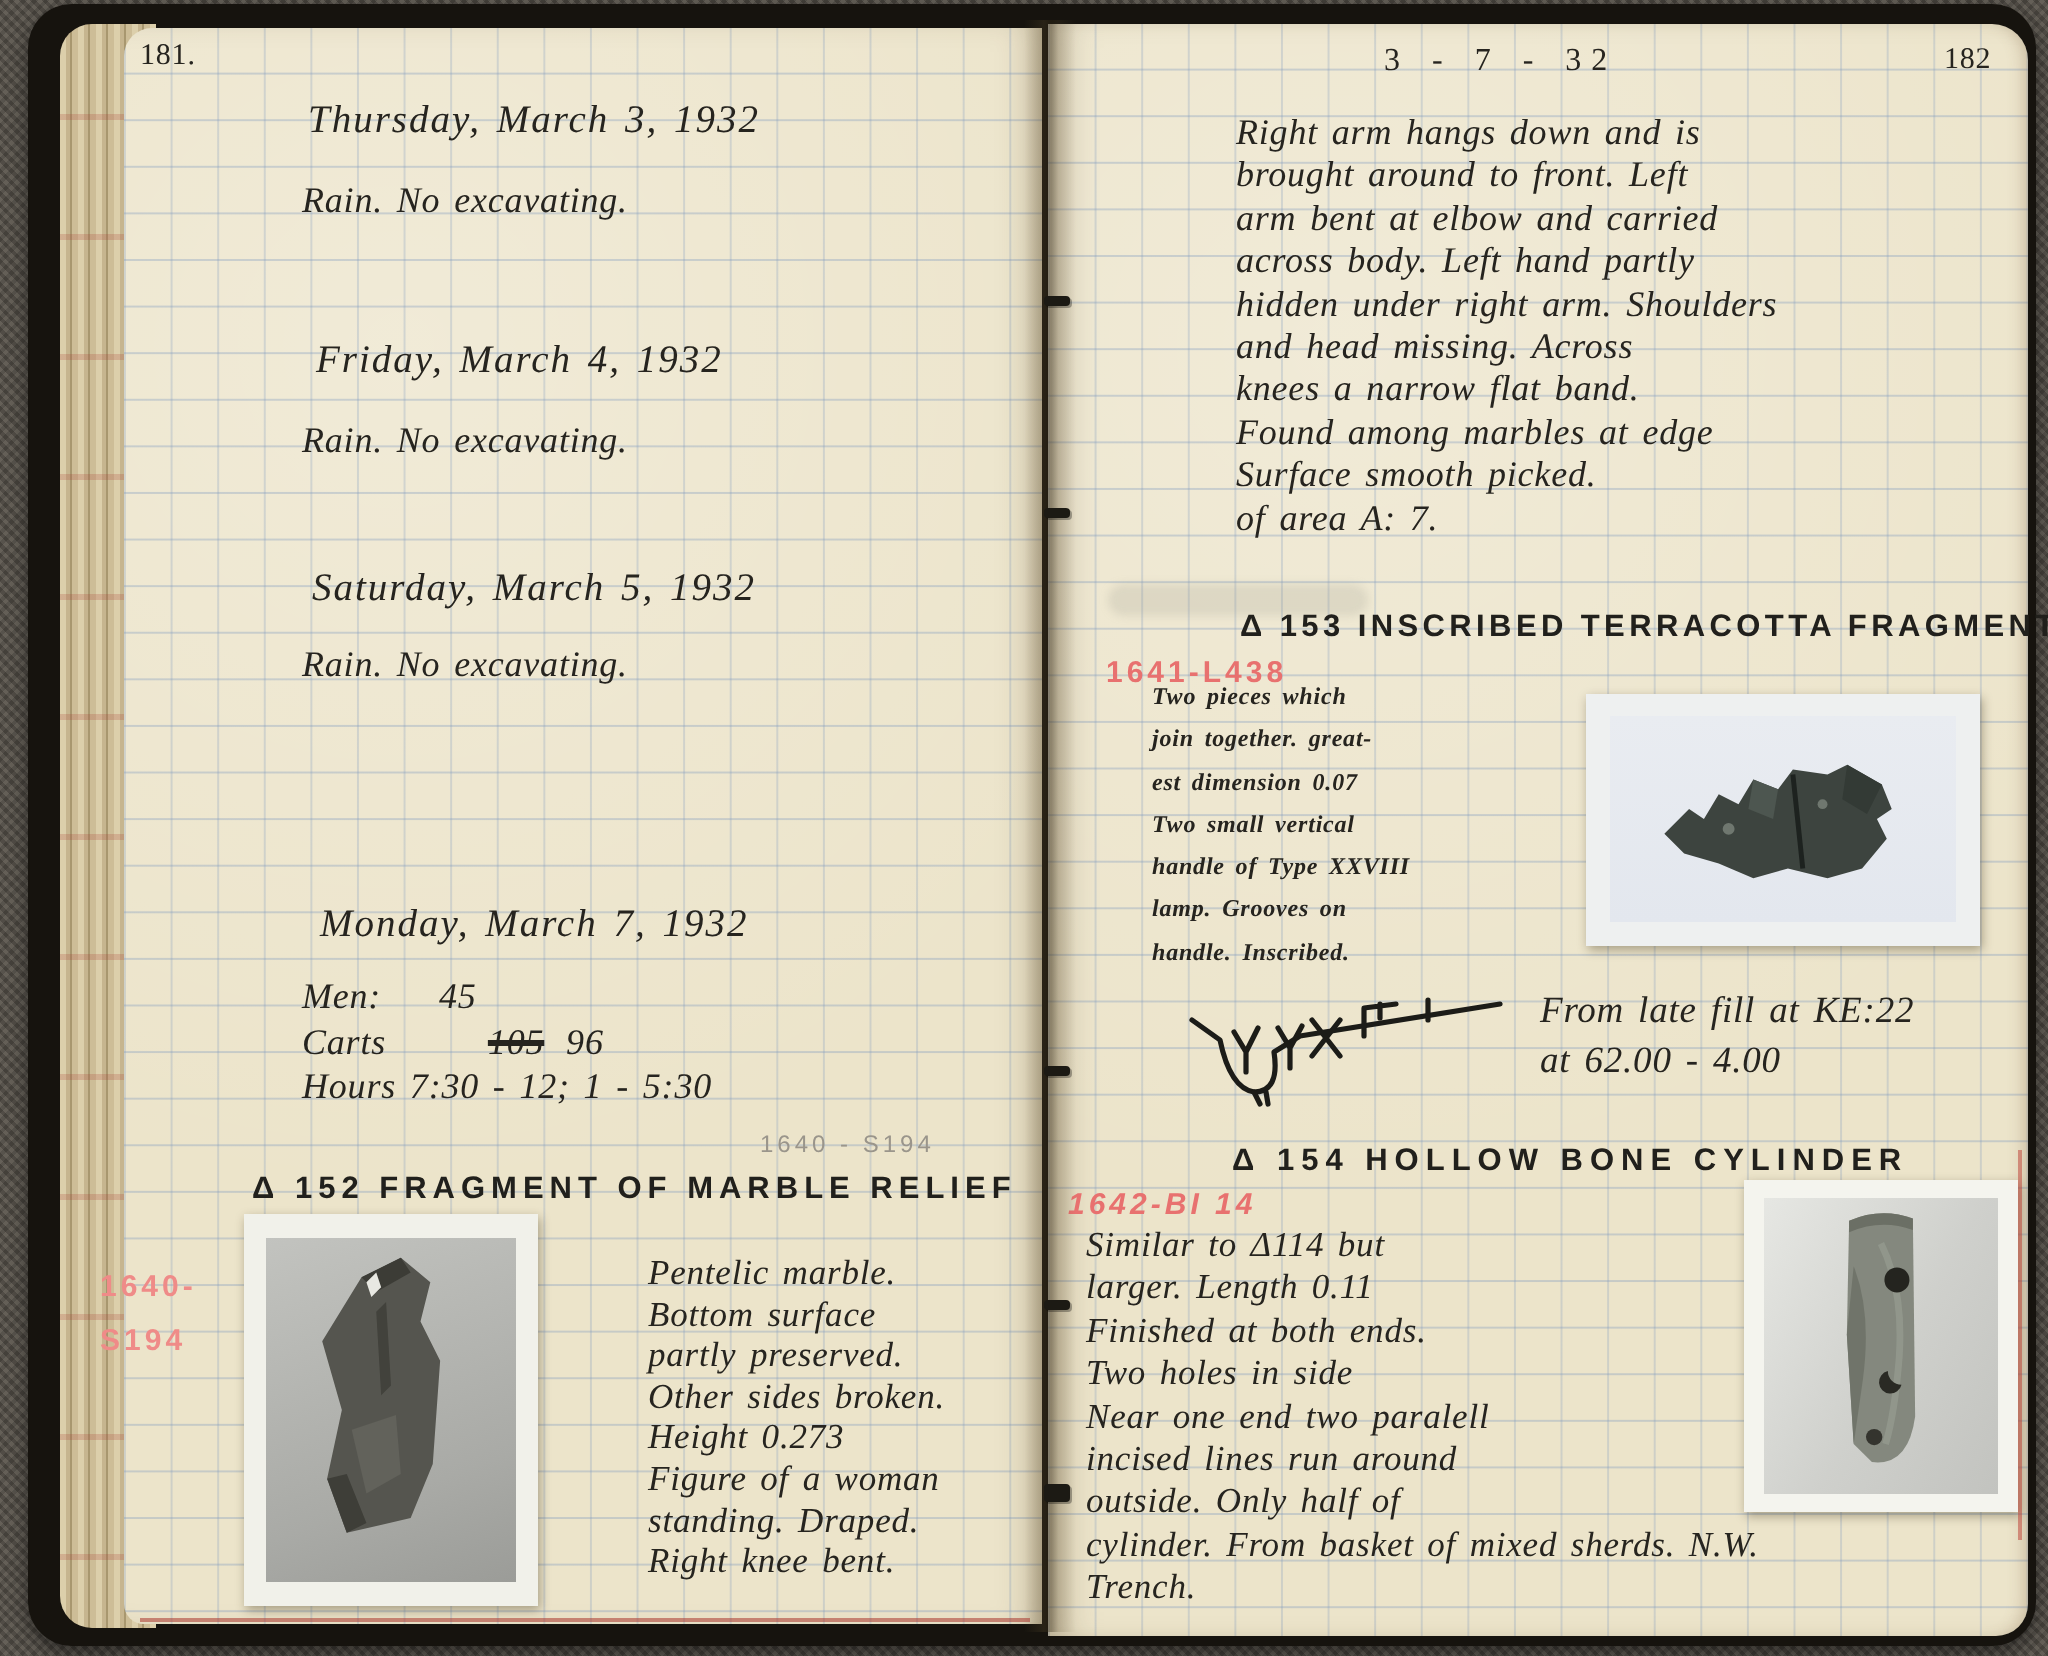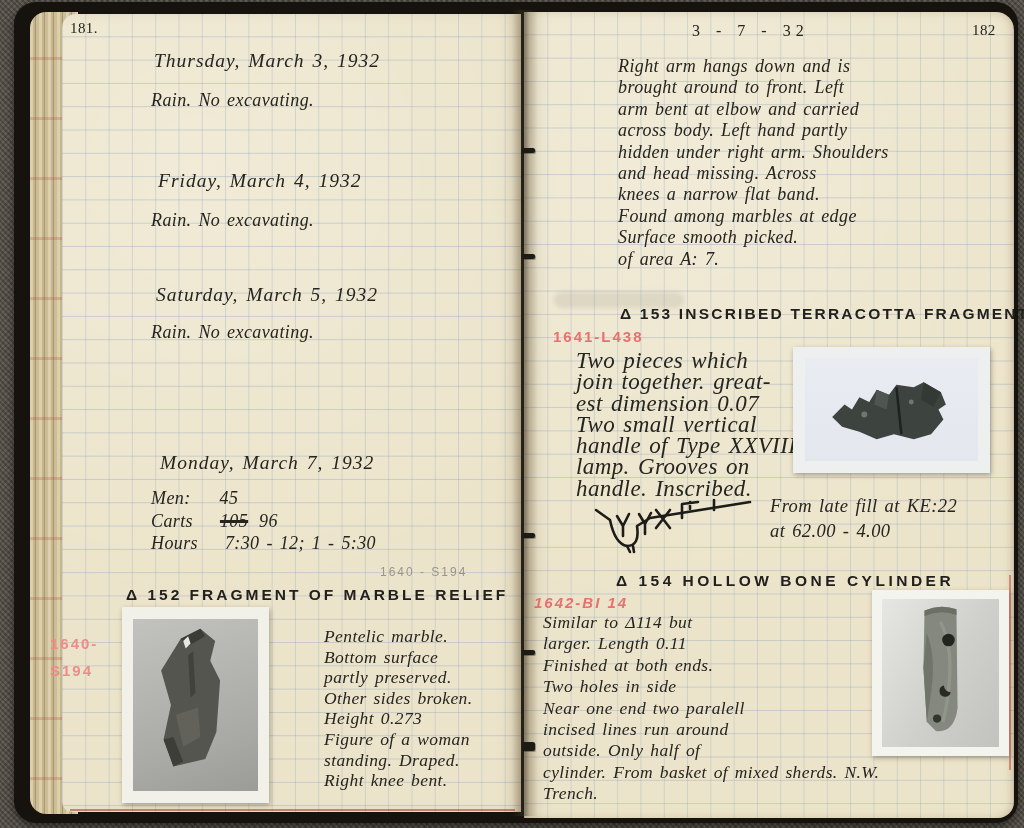--- a/index.html
+++ b/index.html
@@ -74,26 +74,26 @@
     </div>
 
     <div>
       <div class="hw hw-title" style="left:98px;top:438px;">Monday, March 7, 1932</div>
       <div class="hw" style="left:89px;top:474px;">
         <span>Men:</span>
         <span style="margin-left:22px;">45</span>
       </div>
       <div class="hw" style="left:89px;top:497px;">
         <span>Carts</span>
-        <span class="struck" style="margin-left:20px;">105</span>
+        <span class="struck" style="margin-left:44px;">105</span>
         <span style="margin-left:4px;">96</span>
       </div>
       <div class="hw" style="left:89px;top:519px;">
         <span>Hours</span>
-        <span style="margin-left:20px;text-align:right;">7:30 - 12; 1 - 5:30</span>
+        <span style="margin-left:0;text-align:right;">7:30 - 12; 1 - 5:30</span>
       </div>
     </div>
 
     <div class="pencil" style="left:318px;top:551px;">1640 - S194</div>
     <div class="heading" style="left:64px;top:572px;">Δ 152 FRAGMENT OF MARBLE RELIEF</div>
 
     <div class="redlbl" style="left:-12px;top:616px;color:#ef8b88;line-height:27px;">
       <div>1640-</div>
       <div>S194</div>
     </div>
@@ -140,21 +140,21 @@
         <div class="ln">Found among marbles at edge</div>
         <div class="ln">Surface smooth picked.</div>
         <div class="ln">of area A: 7.</div>
       </div>
 
     <div class="smudge" style="left:30px;top:280px;"></div>
 
     <div class="heading" style="left:96px;top:293px;letter-spacing:2.2px;">Δ 153 INSCRIBED TERRACOTTA FRAGMENT</div>
     <div class="redlbl" style="left:29px;top:316px;">1641-L438</div>
 
-    <div class="hw lines" style="left:52px;top:338px;line-height:21.3px;font-size:23px;">
+    <div class="hw lines" style="left:52px;top:326px;line-height:21.3px;font-size:12px;font-weight:bold;">
         <div class="ln">Two pieces which</div>
         <div class="ln">join together. great-</div>
         <div class="ln">est dimension 0.07</div>
         <div class="ln">Two small vertical</div>
         <div class="ln">handle of Type XXVIII</div>
         <div class="ln">lamp. Grooves on</div>
         <div class="ln">handle. Inscribed.</div>
       </div>
 
     <div class="photo" style="left:269px;top:335px;width:197px;height:126px;background:#eef0f0;">

